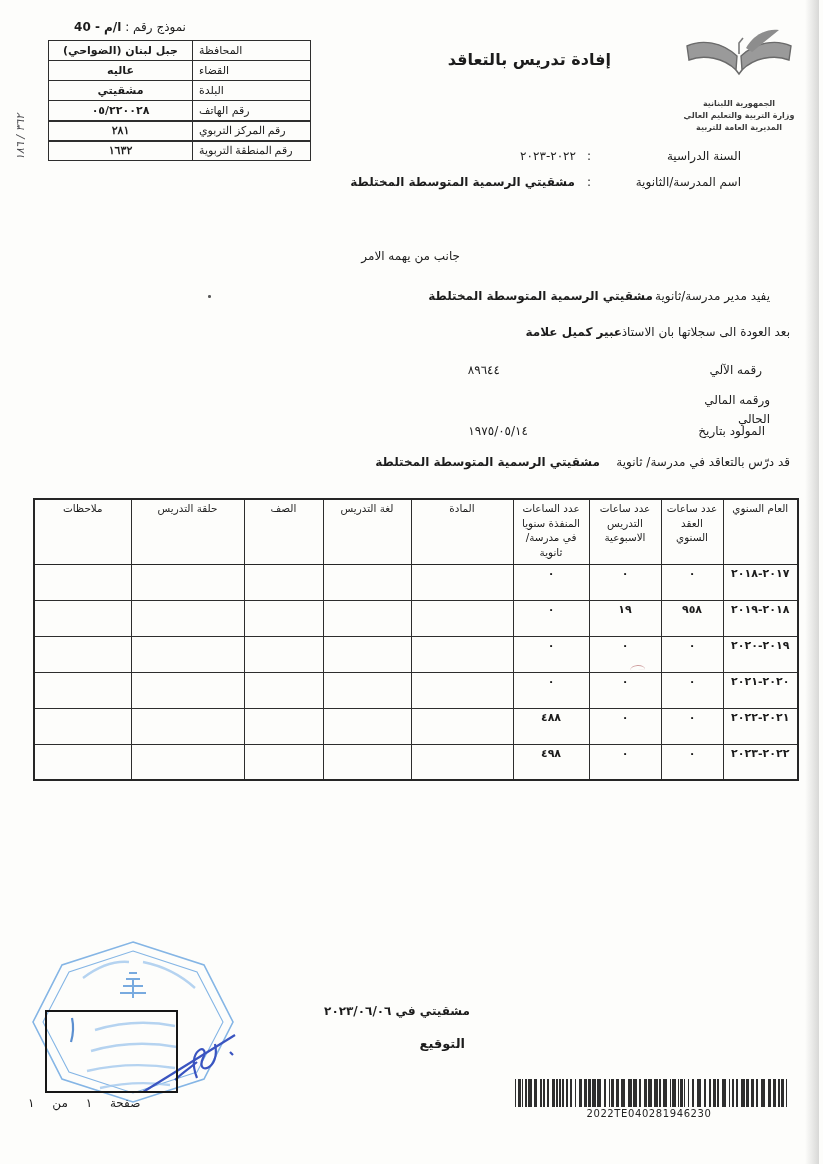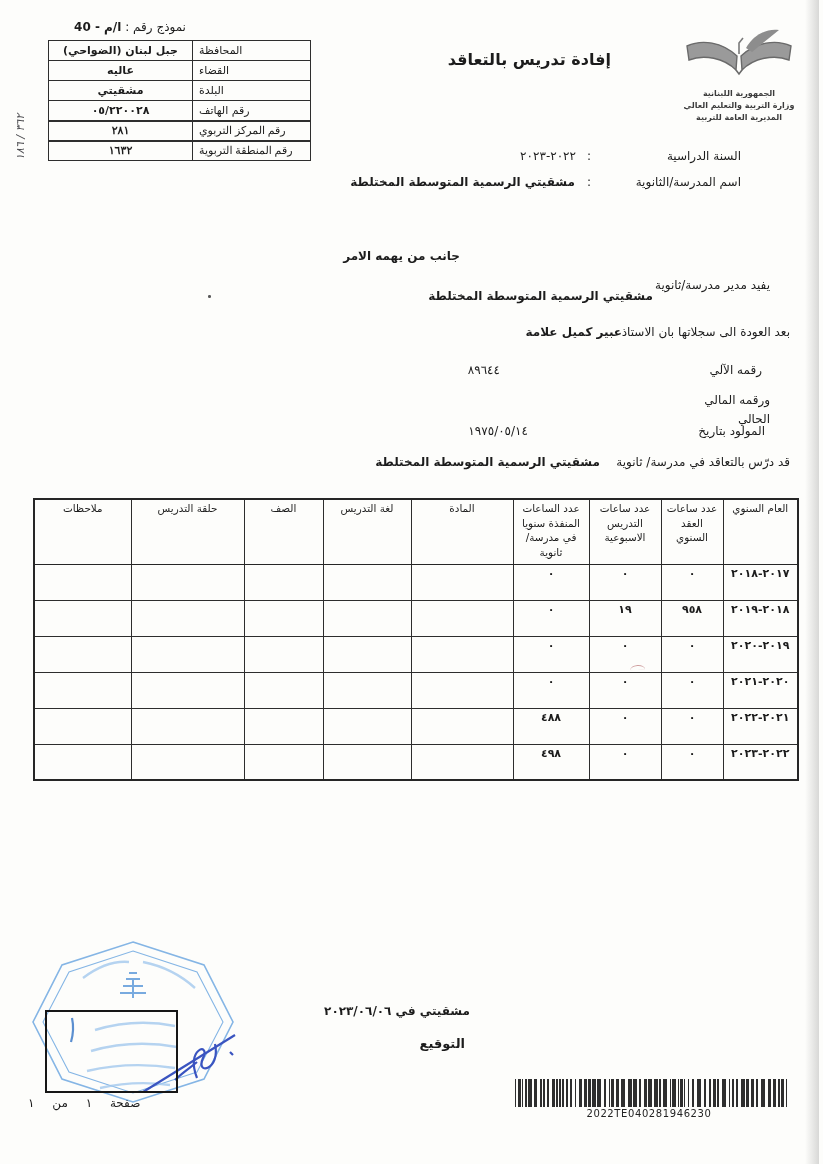--- a/index.html
+++ b/index.html
@@ -18,21 +18,21 @@
   .info-table { position:absolute; left:48px; top:40px; width:263px; border-collapse:collapse; border:1.8px solid #2e2e2e; }
   .info-table td { border:1.3px solid #2e2e2e; height:20px; padding:0 6px; font-size:11px; }
   .info-table td.info-label { width:118px; text-align:left; font-weight:normal; }
   .info-table td.info-value { text-align:center; font-weight:bold; }
   .info-table tr.grp td { border-top:2.4px solid #2e2e2e;font-family:Liberation Serif, serif; }
   .side-note { position:absolute; left:14px; top:160px; transform:rotate(-90deg); transform-origin:left top;
     color:#4e4e52; font-size:11px; letter-spacing:2px; font-style:italic; white-space:nowrap; }
 
   
   .logo { position:absolute; left:672px; top:28px; width:134px; text-align:center; }
-  .logo-text { font-size:8px; font-weight:bold; color:#3c3c3c; line-height:1.5; margin-top:2px; }
+  .logo-text { font-size:8px; font-weight:bold; color:#3c3c3c; line-height:1.5; margin-top:12px; }
 
   
   .doc-title { position:absolute; right:212px; top:50px; font-size:16px; font-weight:bold; }
   .abs { position:absolute; font-size:12px; white-space:nowrap; }
   .bold { font-weight:bold; }
 
   
   .hours-table { position:absolute; left:33px; top:498px; width:764px; border-collapse:collapse;
     table-layout:fixed; border:2px solid #262626; direction:rtl; }
   .hours-table th { height:65px; vertical-align:top; padding:1px 2px; text-align:center;
@@ -116,23 +116,23 @@
 
   <div class="doc-title">إفادة تدريس بالتعاقد</div>
 
   <span class="abs" style="right:82px; top:149px;">السنة الدراسية</span>
   <span class="abs" style="right:232px; top:149px;">:</span>
   <span class="abs" style="right:247px; top:149px;">٢٠٢٢-٢٠٢٣</span>
   <span class="abs" style="right:82px; top:175px;">اسم المدرسة/الثانوية</span>
   <span class="abs" style="right:232px; top:175px;">:</span>
   <span class="abs bold" style="right:248px; top:175px;">مشقيتي الرسمية المتوسطة المختلطة</span>
 
-  <span class="abs" style="right:363px; top:249px;font-weight:bold;">جانب من يهمه الامر</span>
-
-  <span class="abs" style="right:53px; top:278px;">يفيد مدير مدرسة/ثانوية</span>
+  <span class="abs" style="right:363px; top:249px;">جانب من يهمه الامر</span>
+
+  <span class="abs" style="right:53px; top:289px;">يفيد مدير مدرسة/ثانوية</span>
   <span class="abs bold" style="right:170px; top:289px;">مشقيتي الرسمية المتوسطة المختلطة</span>
 
   <span class="abs" style="right:33px; top:325px;">بعد العودة الى سجلاتها بان الاستاذ</span>
   <span class="abs bold" style="right:201px; top:325px;">عبير كميل علامة</span>
 
   <span class="abs" style="right:61px; top:363px;">رقمه الآلي</span>
   <span class="abs" style="right:323px; top:363px;font-family:Liberation Serif, serif;">٨٩٦٤٤</span>
 
   <span class="abs" style="right:53px; top:391px; width:86px; white-space:normal; text-align:right; line-height:1.55;">ورقمه المالي الحالي</span>
 

